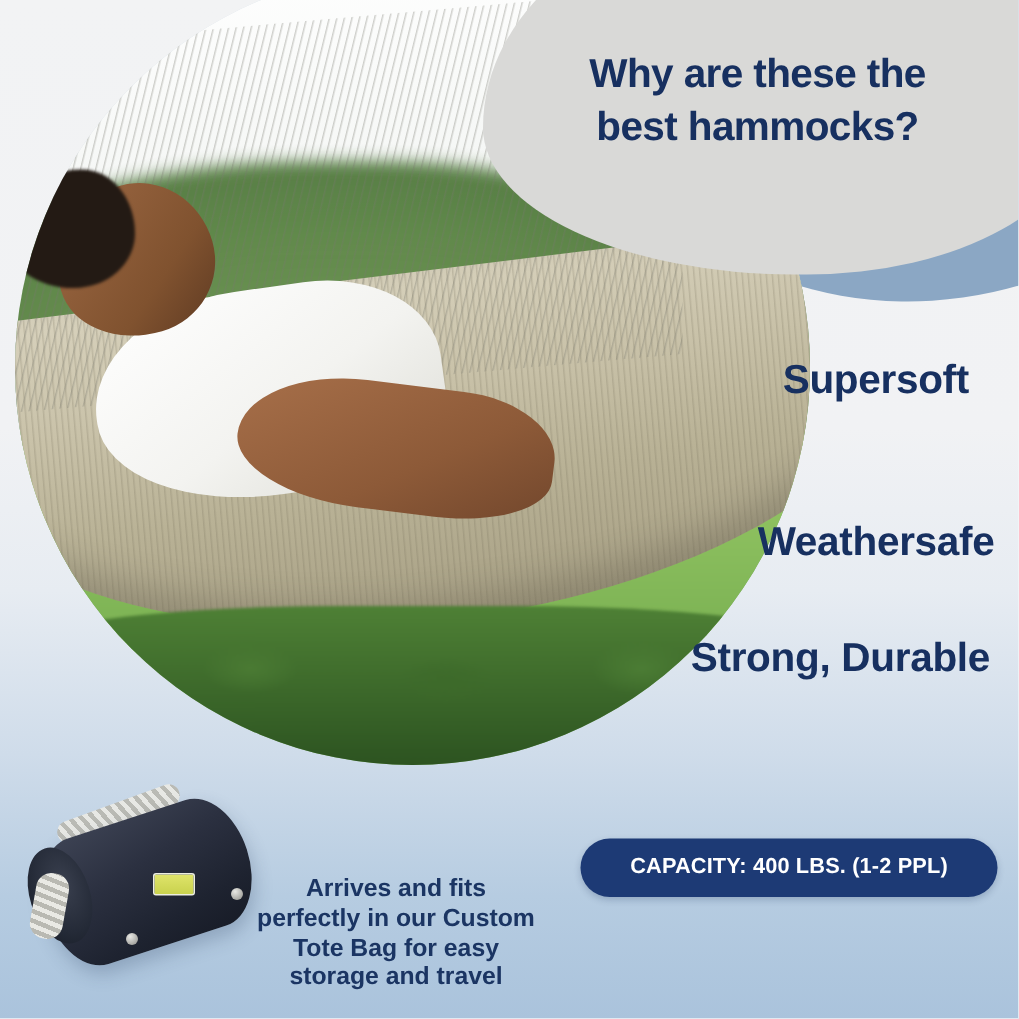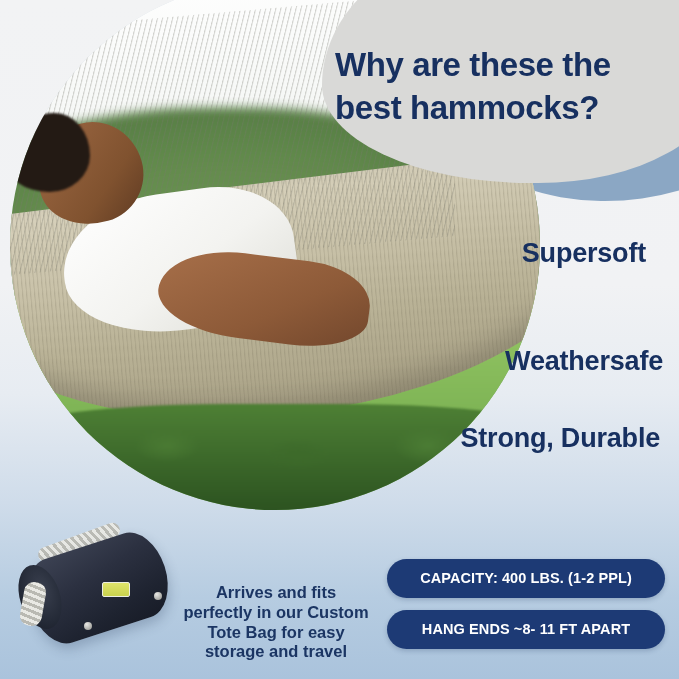--- a/index.html
+++ b/index.html
@@ -43,23 +43,24 @@
     left: 322px;
     top: -62px;
     width: 400px;
     height: 245px;
     background: #d9d9d7;
     border-radius: 48% 44% 46% 52% / 60% 58% 42% 40%;
   }
   .bubble-title {
     position: absolute;
     left: 335px;
-    top: 44px;
+    top: 32px;
     width: 340px;
-    font-size: 33px;
+    text-align: center;
+    font-size: 27px;
     line-height: 1.30;
     font-weight: bold;
     letter-spacing: -0.4px;
     color: #173060;
     white-space: pre-line;
   }
 
   
   .photo-circle {
     position: absolute;
@@ -251,21 +252,21 @@
     width: 8px; height: 8px;
     border-radius: 50%;
     background: radial-gradient(circle at 35% 30%, #e8e8e4 0%, #a9a9a4 70%, #80807c 100%);
   }
   .tote-stud.s1 { left: 140px; top: 58px; }
   .tote-stud.s2 { left: 70px; top: 88px; }
 
   
   .tote-caption {
     position: absolute;
-    left: 160px;
+    left: 148px;
     top: 583px;
     width: 232px;
     text-align: center;
     font-size: 16.5px;
     line-height: 1.20;
     font-weight: bold;
     color: #1b3563;
     white-space: pre-line;
   }
 
@@ -333,16 +334,15 @@
     <div class="tote-stud s2"></div>
   </div>
 
   <div class="tote-caption">Arrives and fits
 perfectly in our Custom
 Tote Bag for easy
 storage and travel</div>
 
   <div class="badges">
     <div class="badge">CAPACITY: 400 LBS. (1-2 PPL)</div>
-    <div class="badge">HANG ENDS ~8- 11 FT APART</div>
   </div>
 
 </div>
 
 </body></html>

